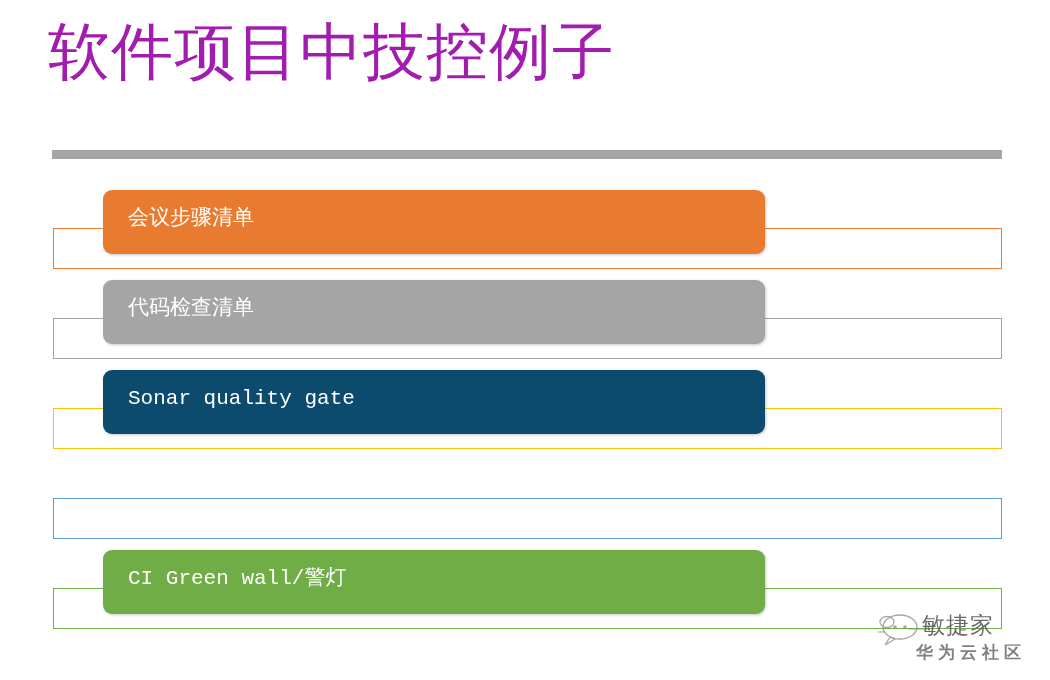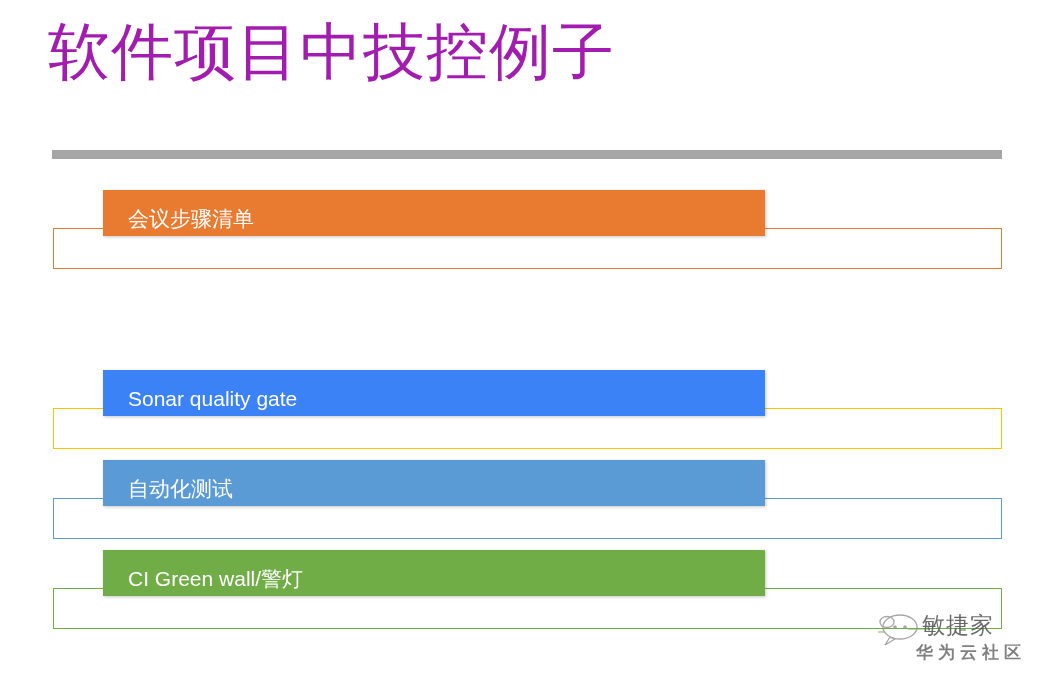--- a/index.html
+++ b/index.html
@@ -58,24 +58,25 @@
     height: 41px;
     border: 1.6px solid #000;
     background: transparent;
     box-sizing: border-box;
   }
   .row-bar {
     position: absolute;
     left: 103px;
     top: 0px;
     width: 662px;
-    height: 46px;
-    border-radius: 0;
+    height: 64px;
+    border-radius: 9px;
     box-sizing: border-box;
     box-shadow: 1px 1px 3px rgba(0,0,0,0.22);
+    font-family: Liberation Mono, monospace;
   }
   .row-label {
     position: absolute;
     left: 25px;
     top: 0;
     height: 58px;
     line-height: 58px;
     font-size: 21px;
     color: #ffffff;
     white-space: nowrap;
@@ -127,33 +128,36 @@
 
   <div id="divider" style="background: rgb(166, 166, 166);"></div>
 
   <div class="row" style="top:190px;">
     <div class="row-outline" style="border-color: rgb(233, 123, 48);"></div>
     <div class="row-bar" style="background: rgb(233, 123, 48);">
       <span class="row-label" style="color: rgb(255, 255, 255);">会议步骤清单</span>
     </div>
   </div>
 
+  <div class="row" style="top:280px;">
+    <div class="row-outline" style="border-color: rgb(165, 165, 165);"></div>
+    <div class="row-bar" style="background: rgb(165, 165, 165);">
+      <span class="row-label" style="color: rgb(255, 255, 255);">代码检查清单</span>
+    </div>
+  </div>
 
   <div class="row" style="top:370px;">
     <div class="row-outline" style="border-color: rgb(255, 192, 0);"></div>
-    <div class="row-bar" style="background: #3b82f6;">
+    <div class="row-bar" style="background: #0c4a6e;">
       <span class="row-label" style="color: rgb(255, 255, 255);">Sonar quality gate</span>
     </div>
   </div>
 
   <div class="row" style="top:460px;">
     <div class="row-outline" style="border-color: rgb(91, 155, 213);"></div>
-    <div class="row-bar" style="background: rgb(91, 155, 213);">
-      <span class="row-label" style="color: rgb(255, 255, 255);">自动化测试</span>
-    </div>
   </div>
 
   <div class="row" style="top:550px;">
     <div class="row-outline" style="border-color: rgb(112, 173, 71);"></div>
     <div class="row-bar" style="background: rgb(112, 173, 71);">
       <span class="row-label" style="color: rgb(255, 255, 255);">CI Green wall/警灯</span>
     </div>
   </div>
 
   <div id="watermark">

